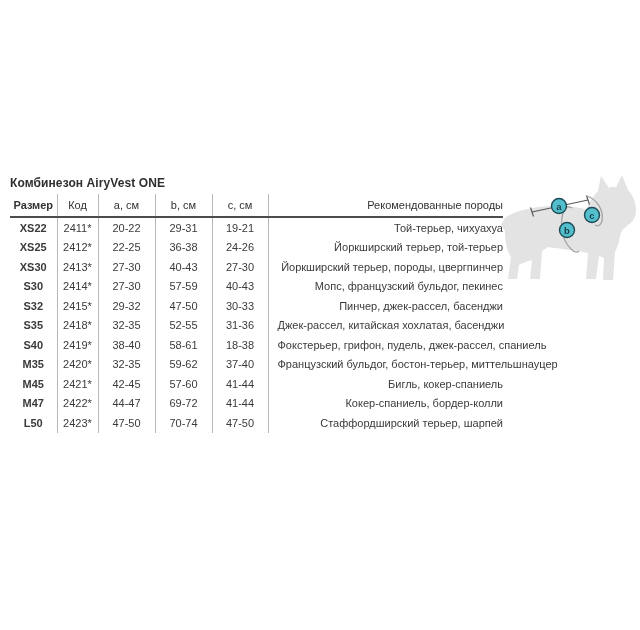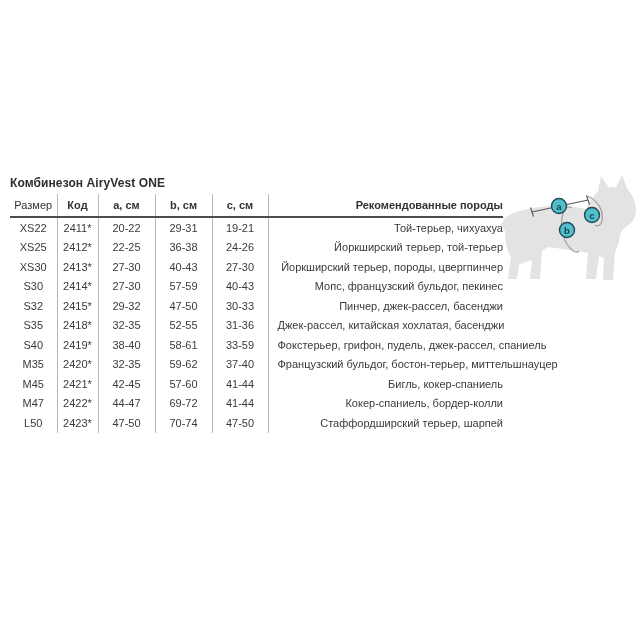--- a/index.html
+++ b/index.html
@@ -32,37 +32,37 @@
     top: 194px;
     width: 493px;
     border-collapse: collapse;
     table-layout: fixed;
     font-size: 11px;
     color: #3a3a3a;
   }
   table.size-table th {
     height: 22px;
     padding: 0;
-    font-weight: bold;
+    font-weight: normal;
     text-align: center;
     vertical-align: middle;
     border-bottom: 2px solid #4c4c4c;
     color: #333333;
   }
   table.size-table td {
     height: 19.5px;
     padding: 0;
     text-align: center;
     vertical-align: middle;
   }
   table.size-table th + th,
   table.size-table td + td {
     border-left: 1px solid #b8b8b8;
   }
-  table.size-table .c-size { font-weight: normal; }
+  table.size-table .c-size { font-weight: bold; }
   table.size-table .c-breeds,
   table.size-table th.c-breeds {
     text-align: right;
     padding-left: 9px;
     white-space: nowrap;
     overflow: visible;
   }
   .dog-diagram {
     position: absolute;
     left: 500px;
@@ -149,21 +149,21 @@
       <td class="c-num">32-35</td>
       <td class="c-num">52-55</td>
       <td class="c-num">31-36</td>
       <td class="c-breeds">Джек-рассел, китайская хохлатая, басенджи</td>
     </tr>
         <tr>
       <td class="c-size">S40</td>
       <td class="c-code">2419*</td>
       <td class="c-num">38-40</td>
       <td class="c-num">58-61</td>
-      <td class="c-num">33-59</td>
+      <td class="c-num">18-38</td>
       <td class="c-breeds">Фокстерьер, грифон, пудель, джек-рассел, спаниель</td>
     </tr>
         <tr>
       <td class="c-size">M35</td>
       <td class="c-code">2420*</td>
       <td class="c-num">32-35</td>
       <td class="c-num">59-62</td>
       <td class="c-num">37-40</td>
       <td class="c-breeds">Французский бульдог, бостон-терьер, миттельшнауцер</td>
     </tr>

